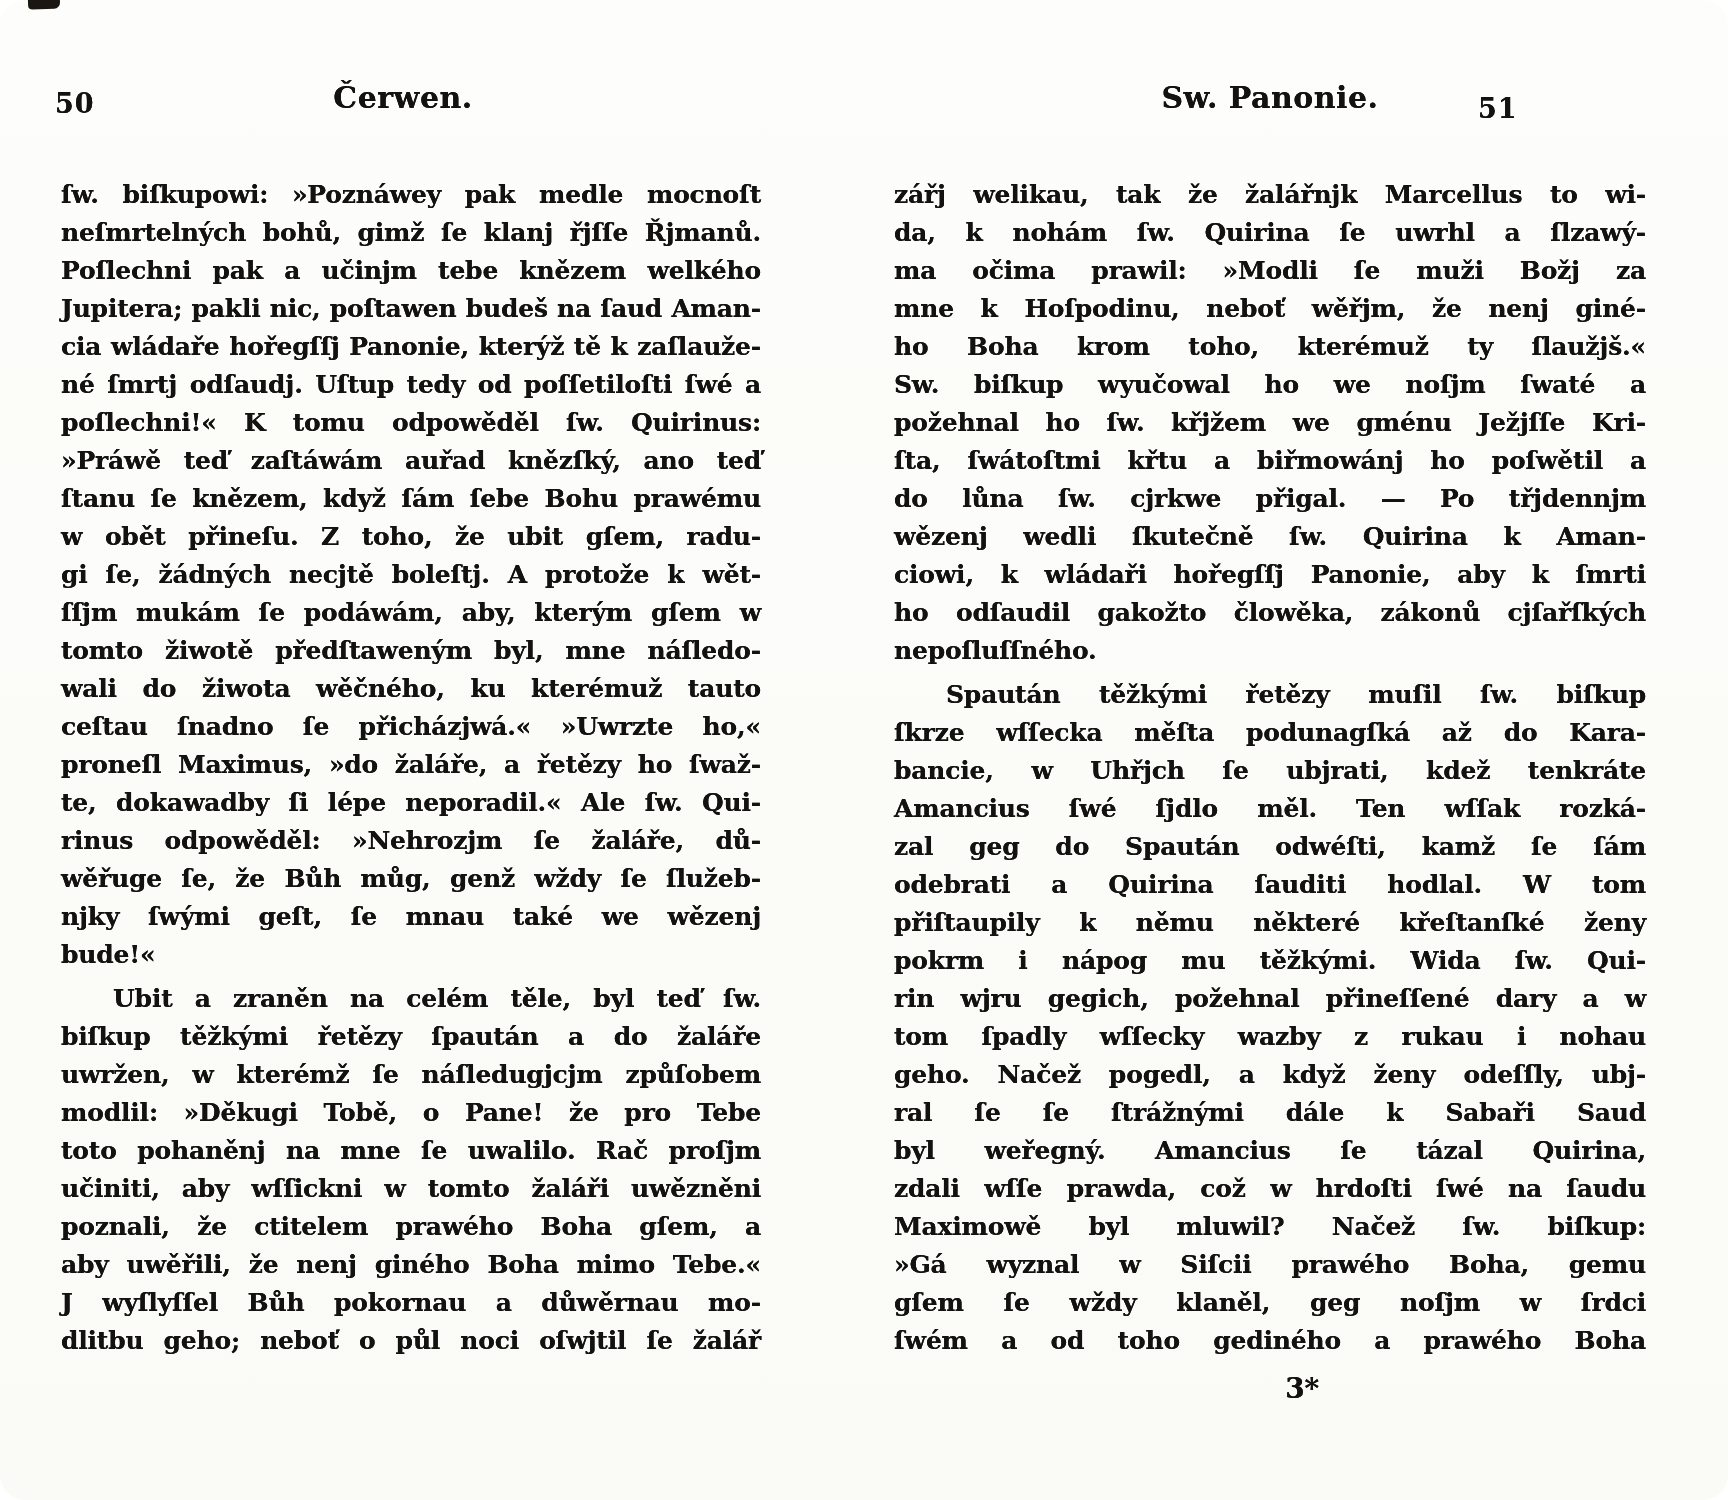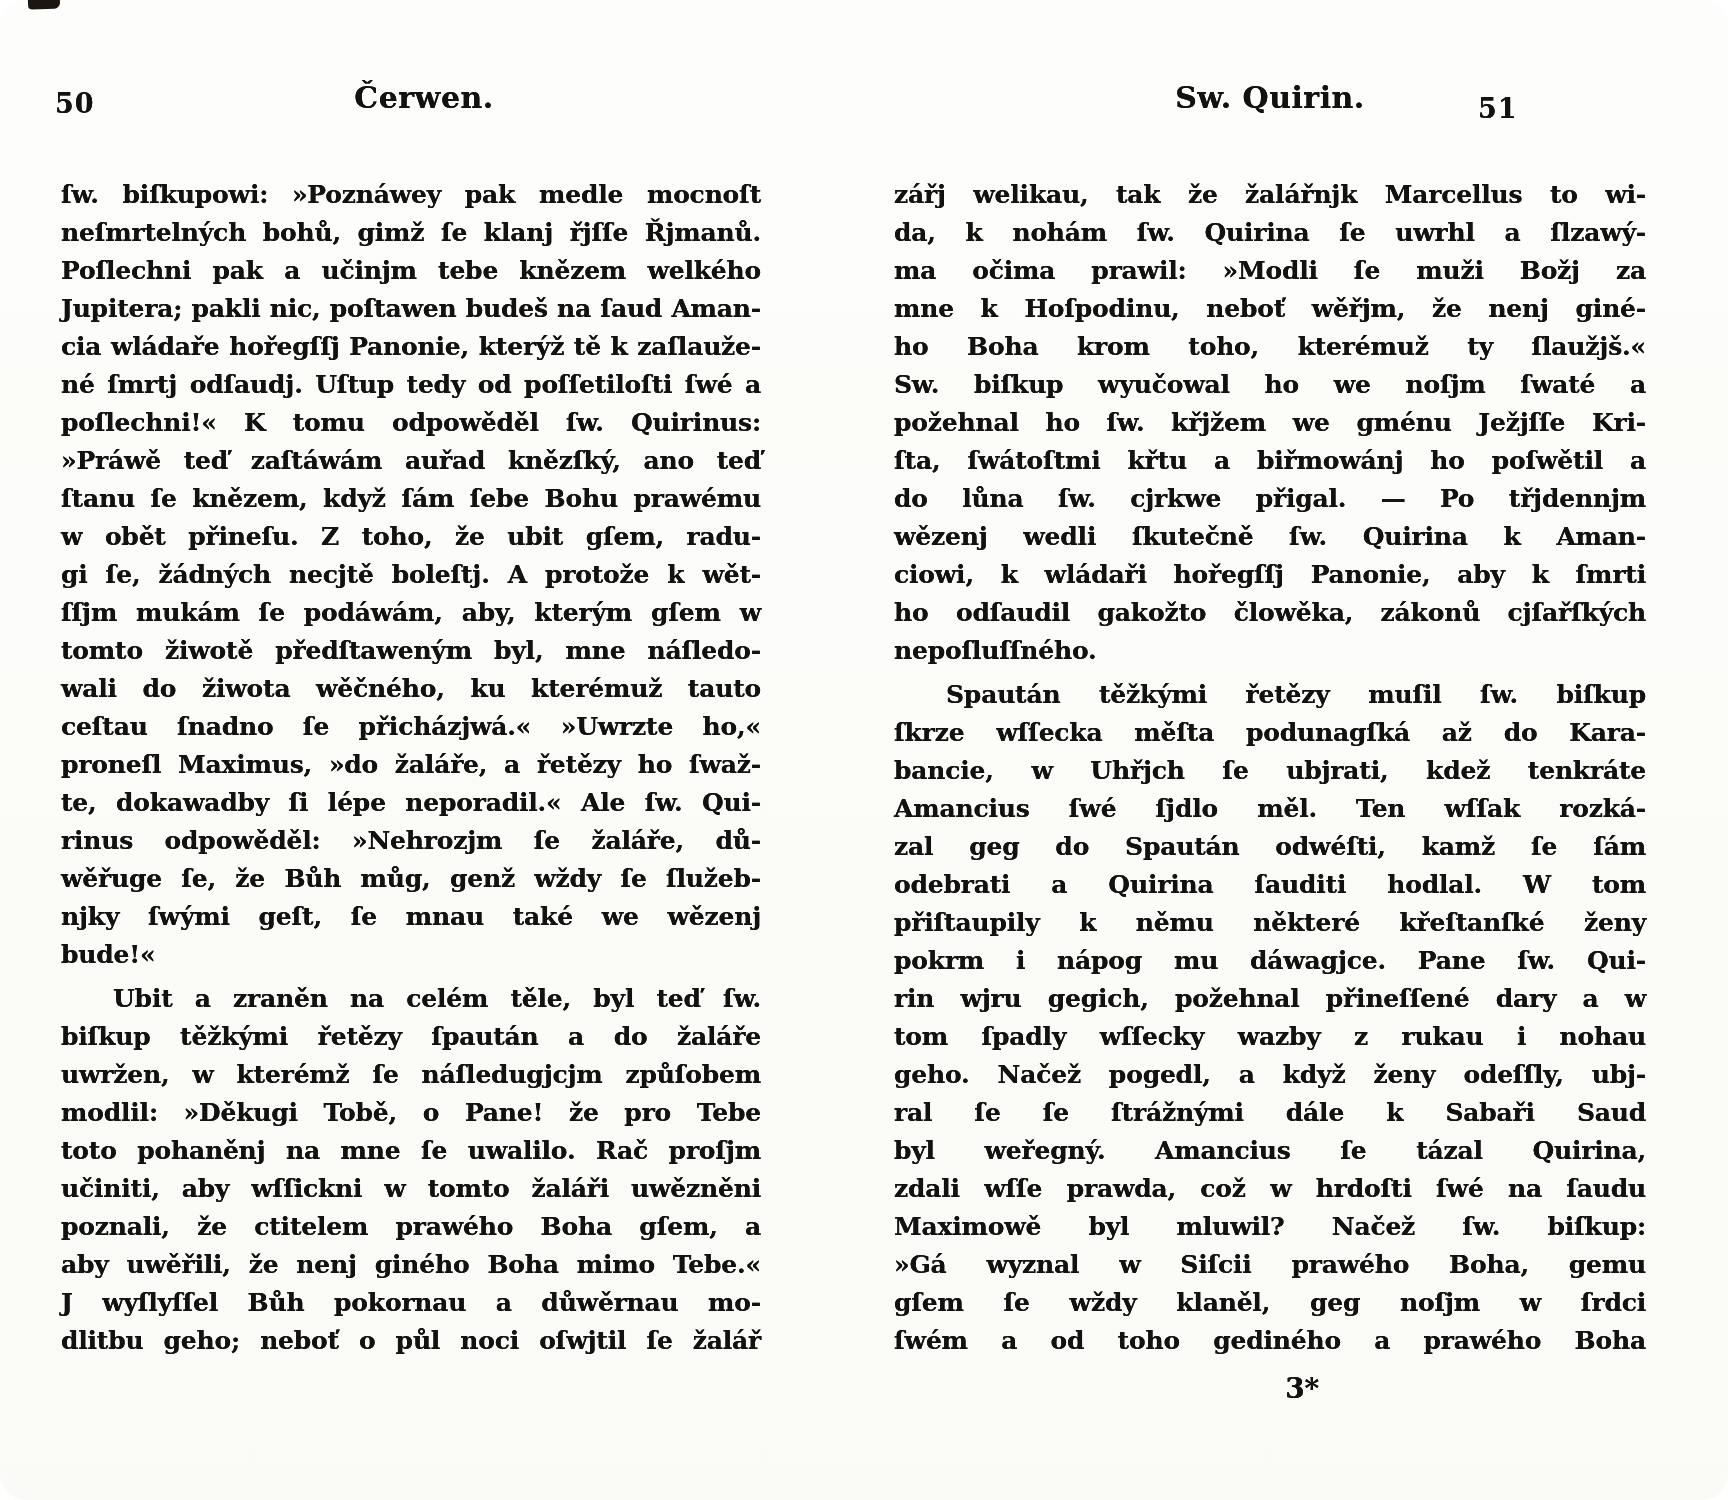--- a/index.html
+++ b/index.html
@@ -38,21 +38,21 @@
   #page-num-right { left: 1478px; top: 93px; }
   .running-header {
     position: absolute;
     top: 80px;
     font-size: 30px;
     font-weight: 700;
     text-align: center;
     letter-spacing: 0.5px;
     text-shadow: 0 0 0.6px currentColor;
   }
-  #header-left  { left: 68px;  width: 712px; }
+  #header-left  { left: 47px;  width: 712px; }
   #header-right { left: 888px; width: 764px; }
   .text-column {
     position: absolute;
     top: 170px;
     font-size: 25px;
     font-weight: 700;
     line-height: 38px;
     letter-spacing: -0.2px;
     text-shadow: 0 0 0.5px currentColor;
   }
@@ -81,21 +81,21 @@
 <body>
 
 <div class="scan-page">
 
   <div class="ink-artifact"></div>
 
   <div class="page-number" id="page-num-left">50</div>
 
   <div class="running-header" id="header-left">Čerwen.</div>
 
-  <div class="running-header" id="header-right">Sw. Quirin.</div>
+  <div class="running-header" id="header-right">Sw. Panonie.</div>
 
   <div class="page-number" id="page-num-right">51</div>
 
   <div class="text-column" id="column-left">
       <div class="paragraph">
         <div class="line">ſw. biſkupowi: »Poznáwey pak medle mocnoſt</div>
         <div class="line">neſmrtelných bohů, gimž ſe klanj řjſſe Řjmanů.</div>
         <div class="line">Poſlechni pak a učinjm tebe knězem welkého</div>
         <div class="line">Jupitera; pakli nic, poſtawen budeš na ſaud Aman-</div>
         <div class="line">cia wládaře hořegſſj Panonie, kterýž tě k zaſlauže-</div>
@@ -147,21 +147,21 @@
         <div class="line flush">nepoſluſſného.</div>
       </div>
       <div class="paragraph">
         <div class="line indent">Spaután těžkými řetězy muſil ſw. biſkup</div>
         <div class="line">ſkrze wſſecka měſta podunagſká až do Kara-</div>
         <div class="line">bancie, w Uhřjch ſe ubjrati, kdež tenkráte</div>
         <div class="line">Amancius ſwé ſjdlo měl. Ten wſſak rozká-</div>
         <div class="line">zal geg do Spaután odwéſti, kamž ſe ſám</div>
         <div class="line">odebrati a Quirina ſauditi hodlal. W tom</div>
         <div class="line">přiſtaupily k němu některé křeſtanſké ženy</div>
-        <div class="line">pokrm i nápog mu dáwagjce. Pane ſw. Qui-</div>
+        <div class="line">pokrm i nápog mu těžkými. Wida ſw. Qui-</div>
         <div class="line">rin wjru gegich, požehnal přineſſené dary a w</div>
         <div class="line">tom ſpadly wſſecky wazby z rukau i nohau</div>
         <div class="line">geho. Načež pogedl, a když ženy odeſſly, ubj-</div>
         <div class="line">ral ſe ſe ſtrážnými dále k Sabaři Saud</div>
         <div class="line">byl weřegný. Amancius ſe tázal Quirina,</div>
         <div class="line">zdali wſſe prawda, což w hrdoſti ſwé na ſaudu</div>
         <div class="line">Maximowě byl mluwil? Načež ſw. biſkup:</div>
         <div class="line">»Gá wyznal w Siſcii prawého Boha, gemu</div>
         <div class="line">gſem ſe wždy klaněl, geg noſjm w ſrdci</div>
         <div class="line">ſwém a od toho gediného a prawého Boha</div>

